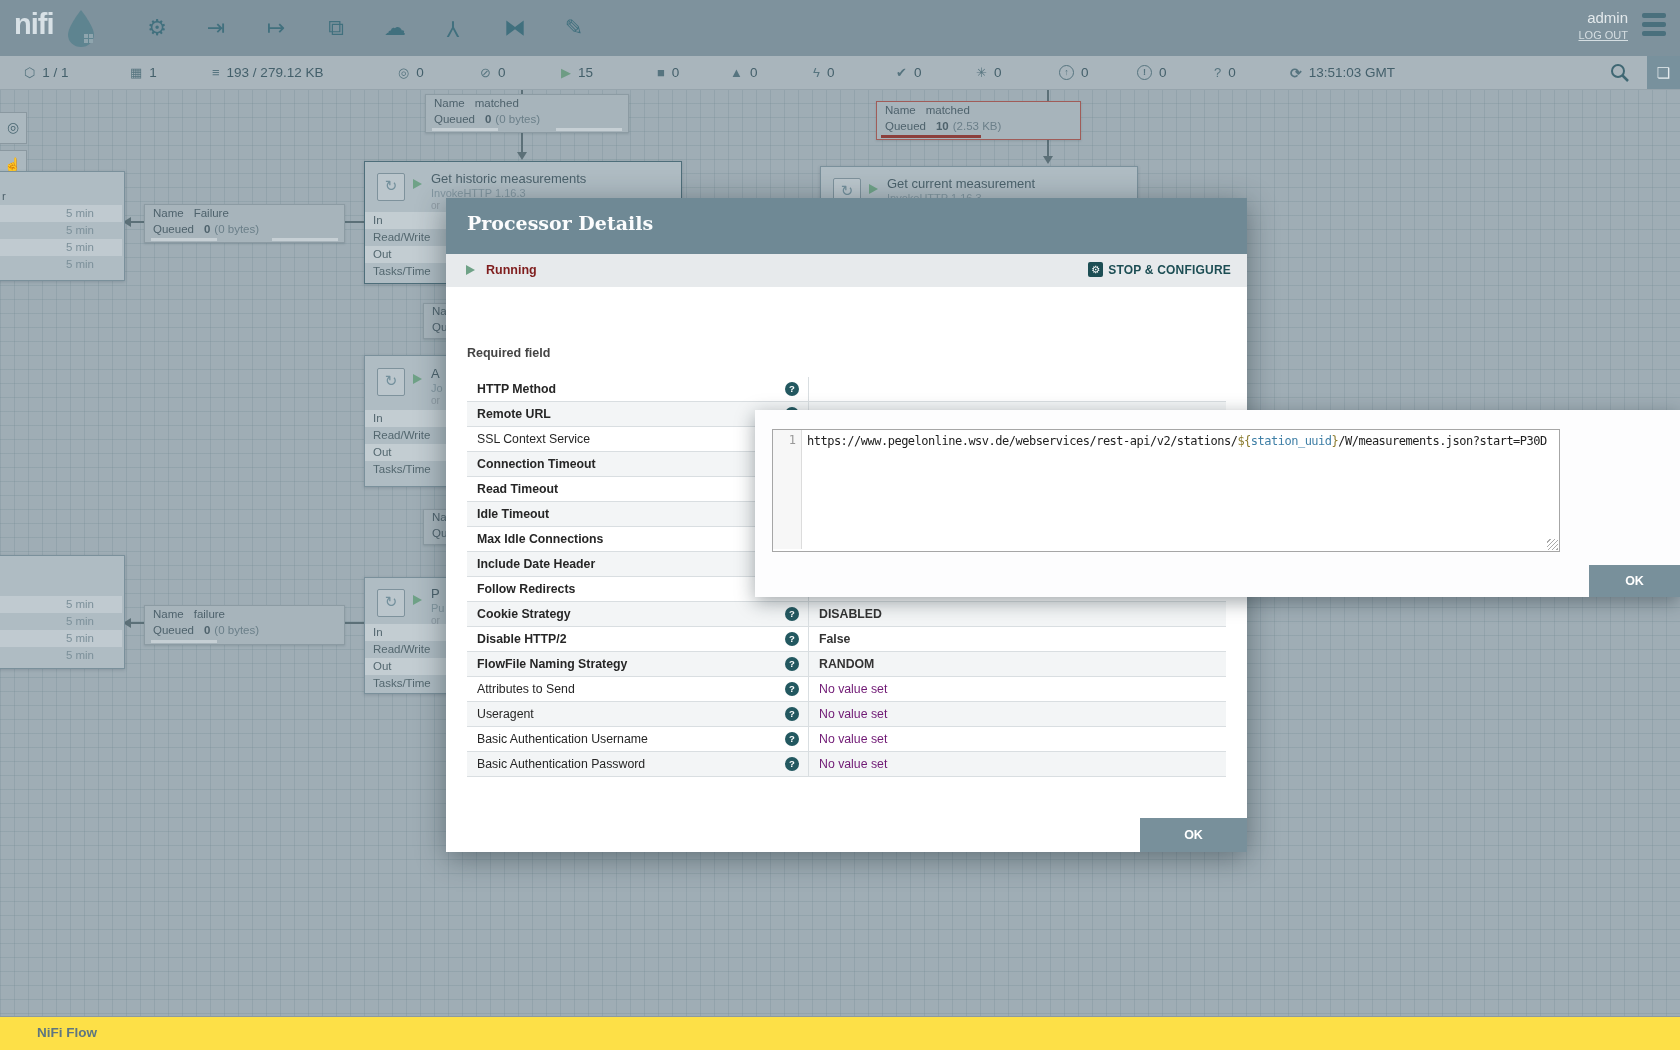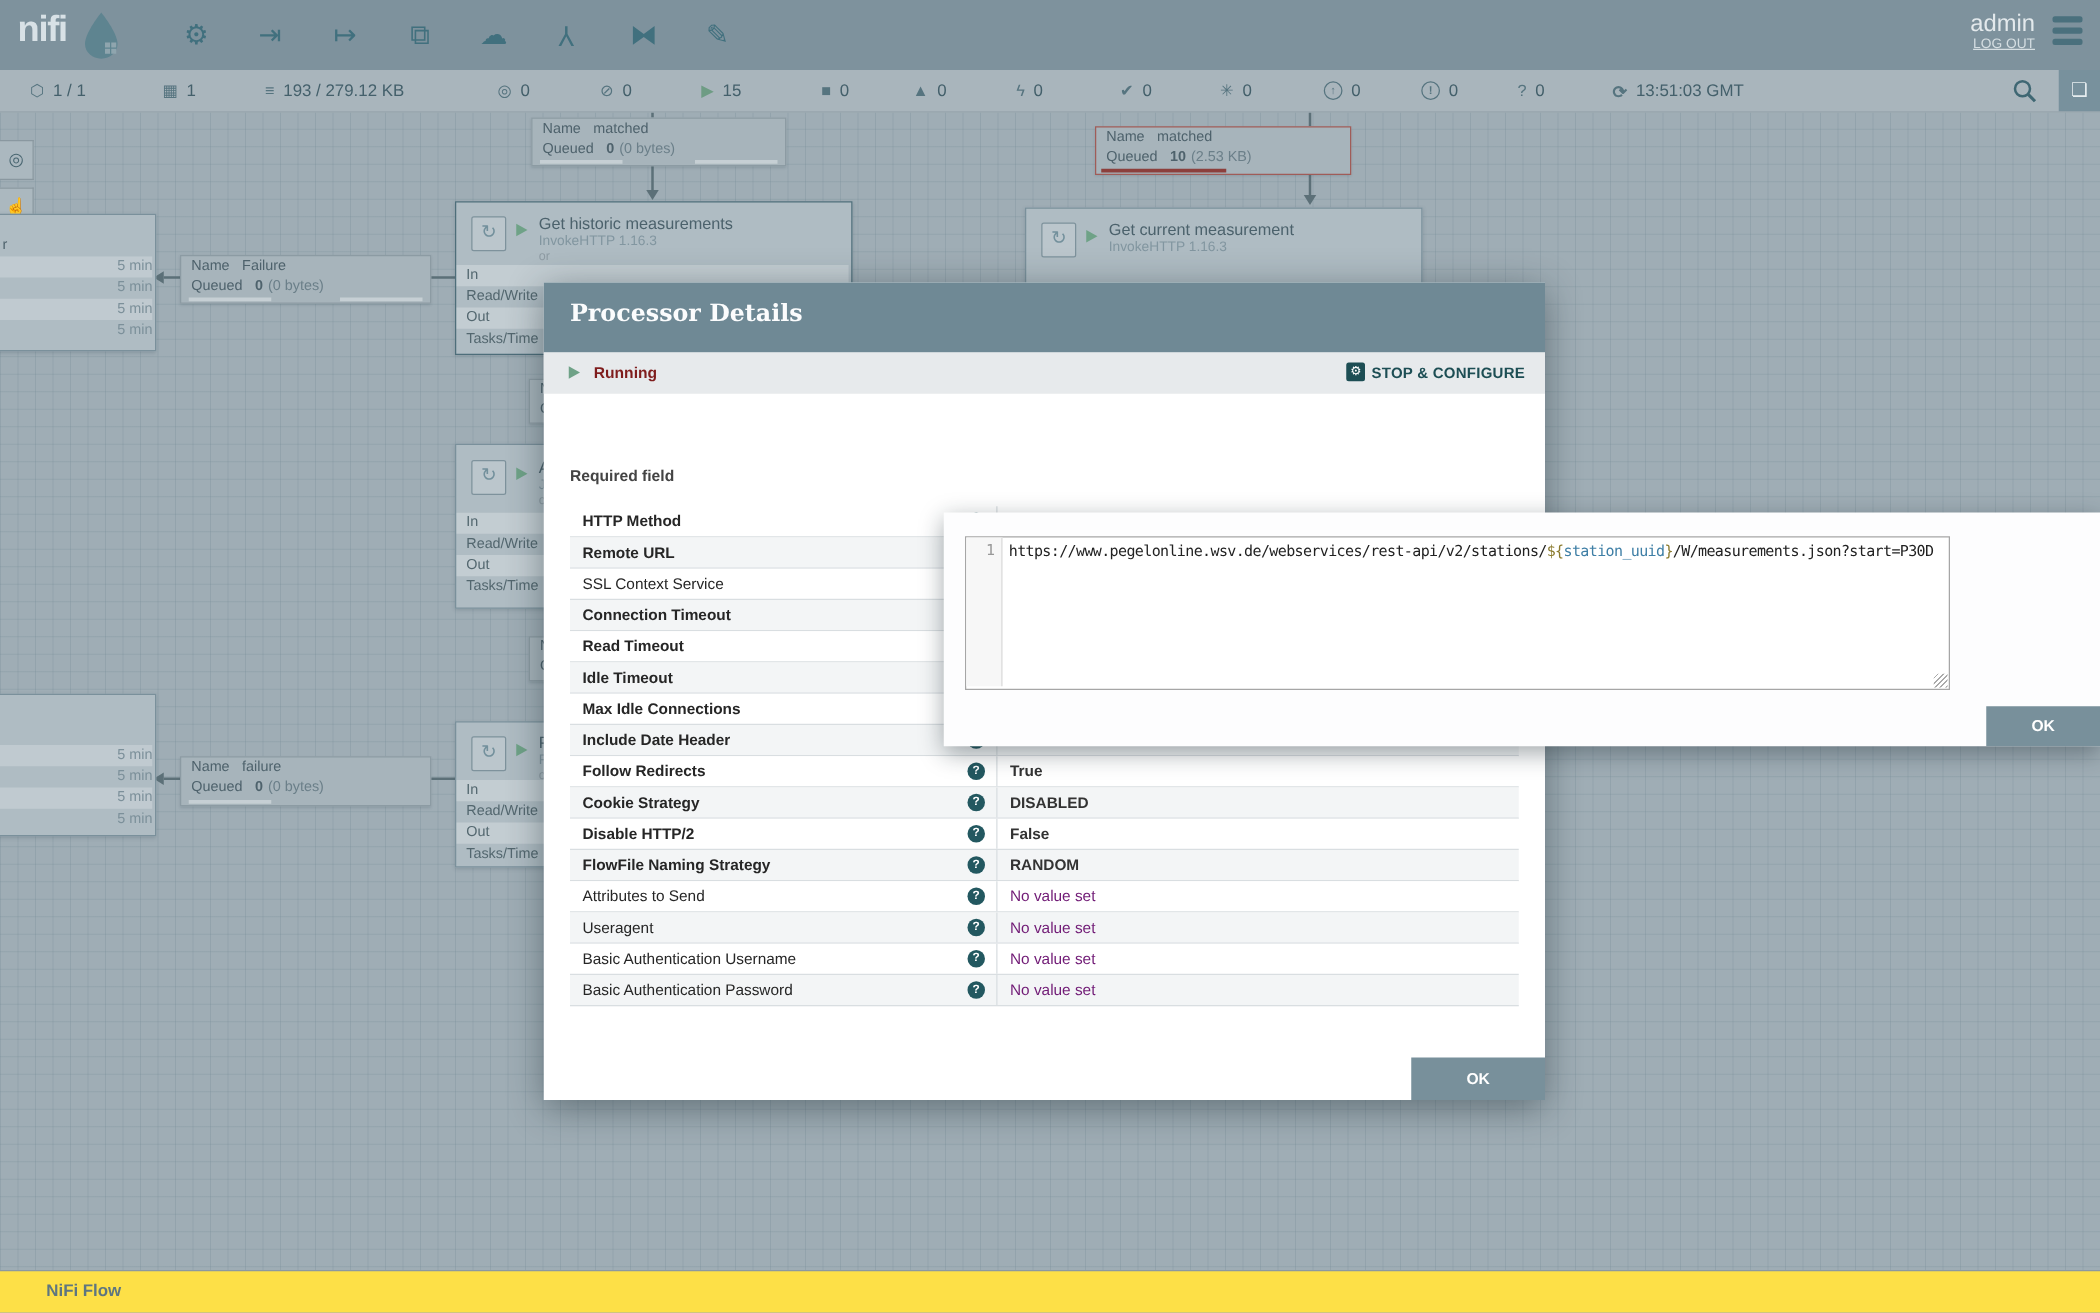--- a/index.html
+++ b/index.html
@@ -27,21 +27,21 @@
   .proc-sub{position:absolute;font-size:11px;color:#8296A0;white-space:nowrap;}
   .proc-org{position:absolute;font-size:10px;color:#8E9BA3;white-space:nowrap;}
   .picon{
     position:absolute;width:26px;height:26px;border:1px solid #7E929C;border-radius:2px;
     color:#73909C;font-size:15px;line-height:24px;text-align:center;background:rgba(255,255,255,.15);
   }
   .play{position:absolute;width:0;height:0;border-top:5.5px solid transparent;border-bottom:5.5px solid transparent;border-left:9px solid #6FA287;}
   .stats{position:absolute;overflow:hidden;}
   .stat-row{height:17px;line-height:17px;font-size:11.5px;color:#53676F;padding-left:8px;}
   .stat-row.alt{background:rgba(255,255,255,.25);}
-  .fm-row{height:17px;line-height:17px;font-size:11.5px;color:#7C909A;text-align:right;padding-right:0;}
+  .fm-row{height:17px;line-height:17px;font-size:11.5px;color:#7C909A;text-align:right;padding-right:28px;}
   .fm-row.alt{background:rgba(255,255,255,.22);}
   .conn-label{
     position:absolute;background:#A7B4BB;border:1px solid #8C9BA3;
     box-shadow:0 1px 2px rgba(60,80,90,.2);
   }
   .conn-label.red{border:1.5px solid #A05C58;}
   .cl-row{position:absolute;left:8px;white-space:nowrap;font-size:11.5px;color:#4E626C;}
   .cl-key{font-weight:400;}
   .cl-val{margin-left:10px;}
   .cl-num{margin-left:10px;font-weight:700;}
@@ -55,40 +55,40 @@
     position:absolute;left:0;width:26px;height:30px;background:#ABB8BF;border:1px solid #8A98A0;border-left:none;
     color:#4A6772;font-size:14px;text-align:center;line-height:28px;cursor:pointer;
   }
   .frag{position:absolute;font-size:11.5px;color:#4E626C;white-space:nowrap;}
   
   #toolbar{position:absolute;left:0;top:0;width:1680px;height:56px;background:#7E929D;z-index:5;}
   #logo{position:absolute;left:14px;top:8px;font-size:29px;font-weight:700;color:#D8E1E6;letter-spacing:-1px;}
   #logo-drop{position:absolute;left:62px;top:8px;}
   .tb-ic{position:absolute;top:11px;width:34px;height:34px;display:flex;align-items:center;justify-content:center;
     font-size:22px;color:#41707E;cursor:grab;}
-  #admin-name{position:absolute;right:52px;top:9px;font-size:19px;color:#E3E9EC;text-align:right;}
+  #admin-name{position:absolute;right:52px;top:9px;font-size:15px;color:#E3E9EC;text-align:right;}
   #logout{position:absolute;right:52px;top:29px;font-size:11px;color:#D5DEE2;text-decoration:underline;cursor:pointer;text-align:right;}
   #hamburger{position:absolute;right:14px;top:13px;width:24px;height:28px;cursor:pointer;}
   #hamburger div{width:24px;height:5px;background:#4A707D;border-radius:2px;margin-bottom:4px;}
   
   #statusbar{position:absolute;left:0;top:56px;width:1680px;height:33px;background:#A9B5BC;border-bottom:1px solid #96A4AC;z-index:5;}
   .sb-item{position:absolute;top:0;height:33px;display:flex;align-items:center;gap:7px;}
   .sb-ic{font-size:13px;color:#56747F;}
   .sb-ic.run{color:#6E9C84;}
   .sb-ic.circ{width:13px;height:13px;line-height:12px;border:1.5px solid #56747F;border-radius:50%;font-size:9px;text-align:center;font-weight:700;}
   .sb-val{font-size:13.5px;color:#44606B;font-weight:500;white-space:nowrap;}
   #sb-search{position:absolute;left:1608px;top:5px;width:24px;height:24px;cursor:pointer;}
   #sb-settings{position:absolute;left:1647px;top:0;width:33px;height:33px;background:#78919D;color:#E6ECEF;
     font-size:15px;text-align:center;line-height:33px;cursor:pointer;}
   
   #bottombar{position:absolute;left:0;top:1016px;width:1680px;height:34px;background:#fde047;border-top:1px solid #8B99A1;z-index:5;}
   #breadcrumb{position:absolute;left:37px;top:8px;font-size:13.5px;font-weight:700;color:#5E7680;cursor:pointer;}
   
-  #dialog{position:absolute;left:435px;top:198px;width:801px;height:654px;background:#FFF;z-index:10;
-    box-shadow:0 6px 28px rgba(20,35,42,.45);margin-top:28px;}
+  #dialog{position:absolute;left:446px;top:198px;width:801px;height:654px;background:#FFF;z-index:10;
+    box-shadow:0 6px 28px rgba(20,35,42,.45);}
   #dlg-header{position:absolute;left:0;top:0;width:801px;height:56px;background:#6F8995;}
   #dlg-title{position:absolute;left:21px;top:14px;font-family:"DejaVu Serif", serif;font-size:19px;font-weight:700;color:#FBFCFD;}
   #dlg-status{position:absolute;left:0;top:56px;width:801px;height:33px;background:#E7EAEC;}
   #run-play{position:absolute;left:20px;top:11px;border-left-color:#6FA287;}
   #run-text{position:absolute;left:40px;top:9px;font-size:12.5px;font-weight:700;color:#7f1d1d;}
   #stop-config{position:absolute;right:16px;top:8px;display:flex;align-items:center;gap:5px;cursor:pointer;}
   #gear-badge{width:15px;height:15px;background:#1D4E54;border-radius:2px;color:#FFF;font-size:10px;line-height:15px;text-align:center;}
   #stop-config-label{font-size:12px;font-weight:700;color:#1D4E54;letter-spacing:.2px;}
   #tabs{position:absolute;left:0px;top:104px;width:801px;height:33px;border-bottom:2px solid #17545B;}
   .tab{position:absolute;top:1px;height:30px;background:#E9ECEE;border:1px solid #C9D1D5;

